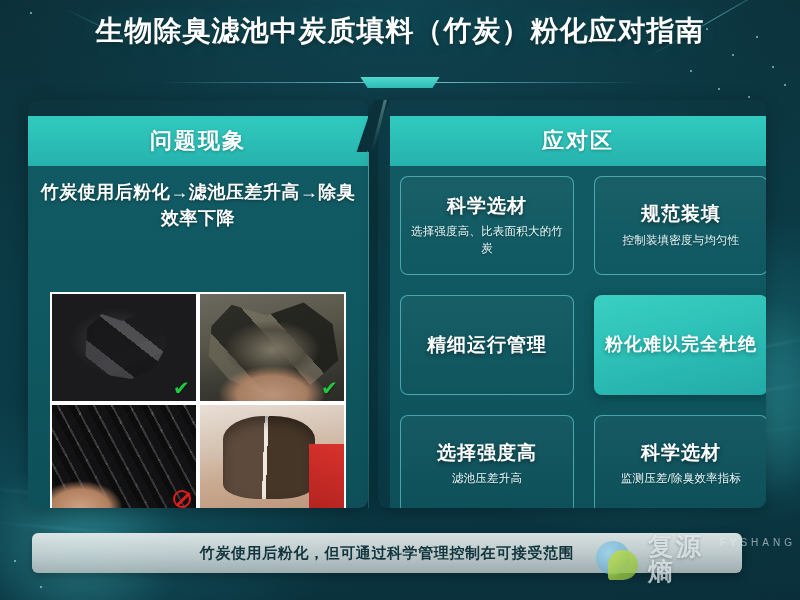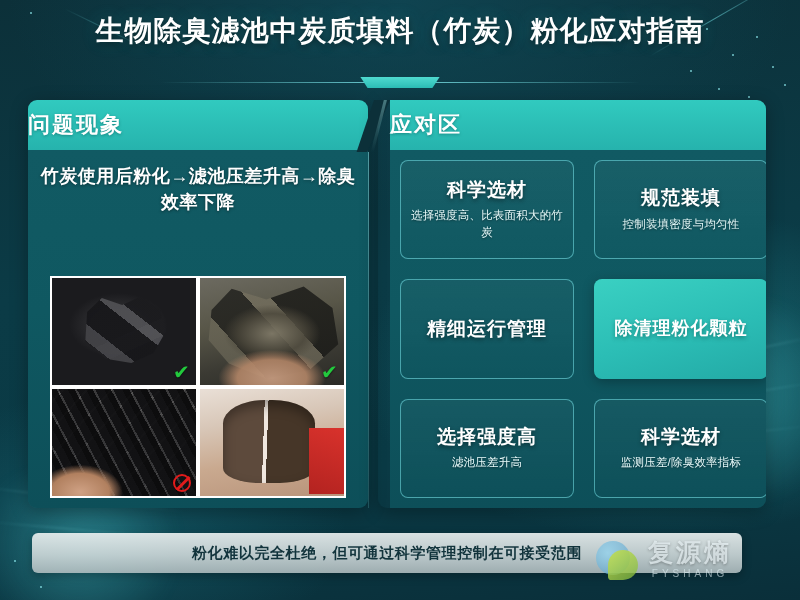--- a/index.html
+++ b/index.html
@@ -52,23 +52,24 @@
     box-shadow:0 0 10px rgba(70,220,215,.6);
   }
 
   
   .panel{ position:absolute; border-radius:9px; overflow:hidden;
     box-shadow:0 4px 18px rgba(0,0,0,.30); }
   #panel-left { left:28px;  top:100px; width:340px; height:408px; }
   #panel-right{ left:378px; top:100px; width:388px; height:408px;padding-left:12px; }
 
   .panel-head{
-    height:50px; display:flex; align-items:center; justify-content:flex-start;
+    height:50px; display:flex; align-items:center; justify-content:center;
     background:linear-gradient(180deg,#31cabf 0%,#26b3ad 100%);
     position:relative;
+    margin-top:16px;
   }
   .panel-head-text{
     font-size:22px; font-weight:bold; color:#ffffff; letter-spacing:2px;
     text-shadow:0 1px 3px rgba(0,70,70,.45);
   }
   .panel-body{
     height:358px;
     background:linear-gradient(180deg,#115a63 0%,#0f5861 45%,#0d4f59 100%);
     position:relative;
   }
@@ -209,21 +210,21 @@
   #wm-mark::before{
     content:""; position:absolute; left:0; top:5px; width:34px; height:34px;
     border-radius:50%;
     background:radial-gradient(circle at 35% 35%, rgba(150,210,235,.85), rgba(60,140,190,.55));
   }
   #wm-mark::after{
     content:""; position:absolute; left:12px; top:14px; width:30px; height:30px;
     border-radius:50% 50% 50% 12%;
     background:linear-gradient(140deg, rgba(196,222,80,.9), rgba(128,186,60,.75));
   }
-  #wm-texts{ display:flex; flex-direction:column; line-height:1; }
+  #wm-texts{ display:flex; line-height:1; }
   #wm-cn{ font-size:25px; font-weight:bold; color:rgba(235,245,248,.72);
     letter-spacing:3px; text-shadow:0 1px 3px rgba(0,0,0,.3); }
   #wm-en{ margin-top:4px; font-size:10px; letter-spacing:4px;
     color:rgba(225,240,245,.60); text-align:center; }
 </style>
 </head>
 <body>
 
 <div id="bg">
   <div class="bg-base"></div>
@@ -298,21 +299,21 @@
       <div class="card">
         <div class="card-title">规范装填</div>
         <div class="card-sub">控制装填密度与均匀性</div>
       </div>
 
       <div class="card">
         <div class="card-title">精细运行管理</div>
       </div>
 
       <div class="card hl">
-        <div class="card-title">除清理粉化颗粒</div>
+        <div class="card-title">粉化难以完全杜绝</div>
 
       </div>
 
       <div class="card">
         <div class="card-title">选择强度高</div>
         <div class="card-sub">滤池压差升高</div>
       </div>
 
       <div class="card">
         <div class="card-title">科学选材</div>
@@ -321,21 +322,21 @@
 
     </div>
   </div>
 </section>
 
 <div id="notch"></div>
 <div id="notch-edge"></div>
 <div id="divider"></div>
 
 <div id="footer">
-  <span id="footer-text">粉化难以完全杜绝，但可通过科学管理控制在可接受范围</span>
+  <span id="footer-text">竹炭使用后粉化，但可通过科学管理控制在可接受范围</span>
 </div>
 
 <div id="watermark">
   <div id="wm-mark"></div>
   <div id="wm-texts">
     <span id="wm-cn">复源熵</span>
     <span id="wm-en">FYSHANG</span>
   </div>
 </div>
 

